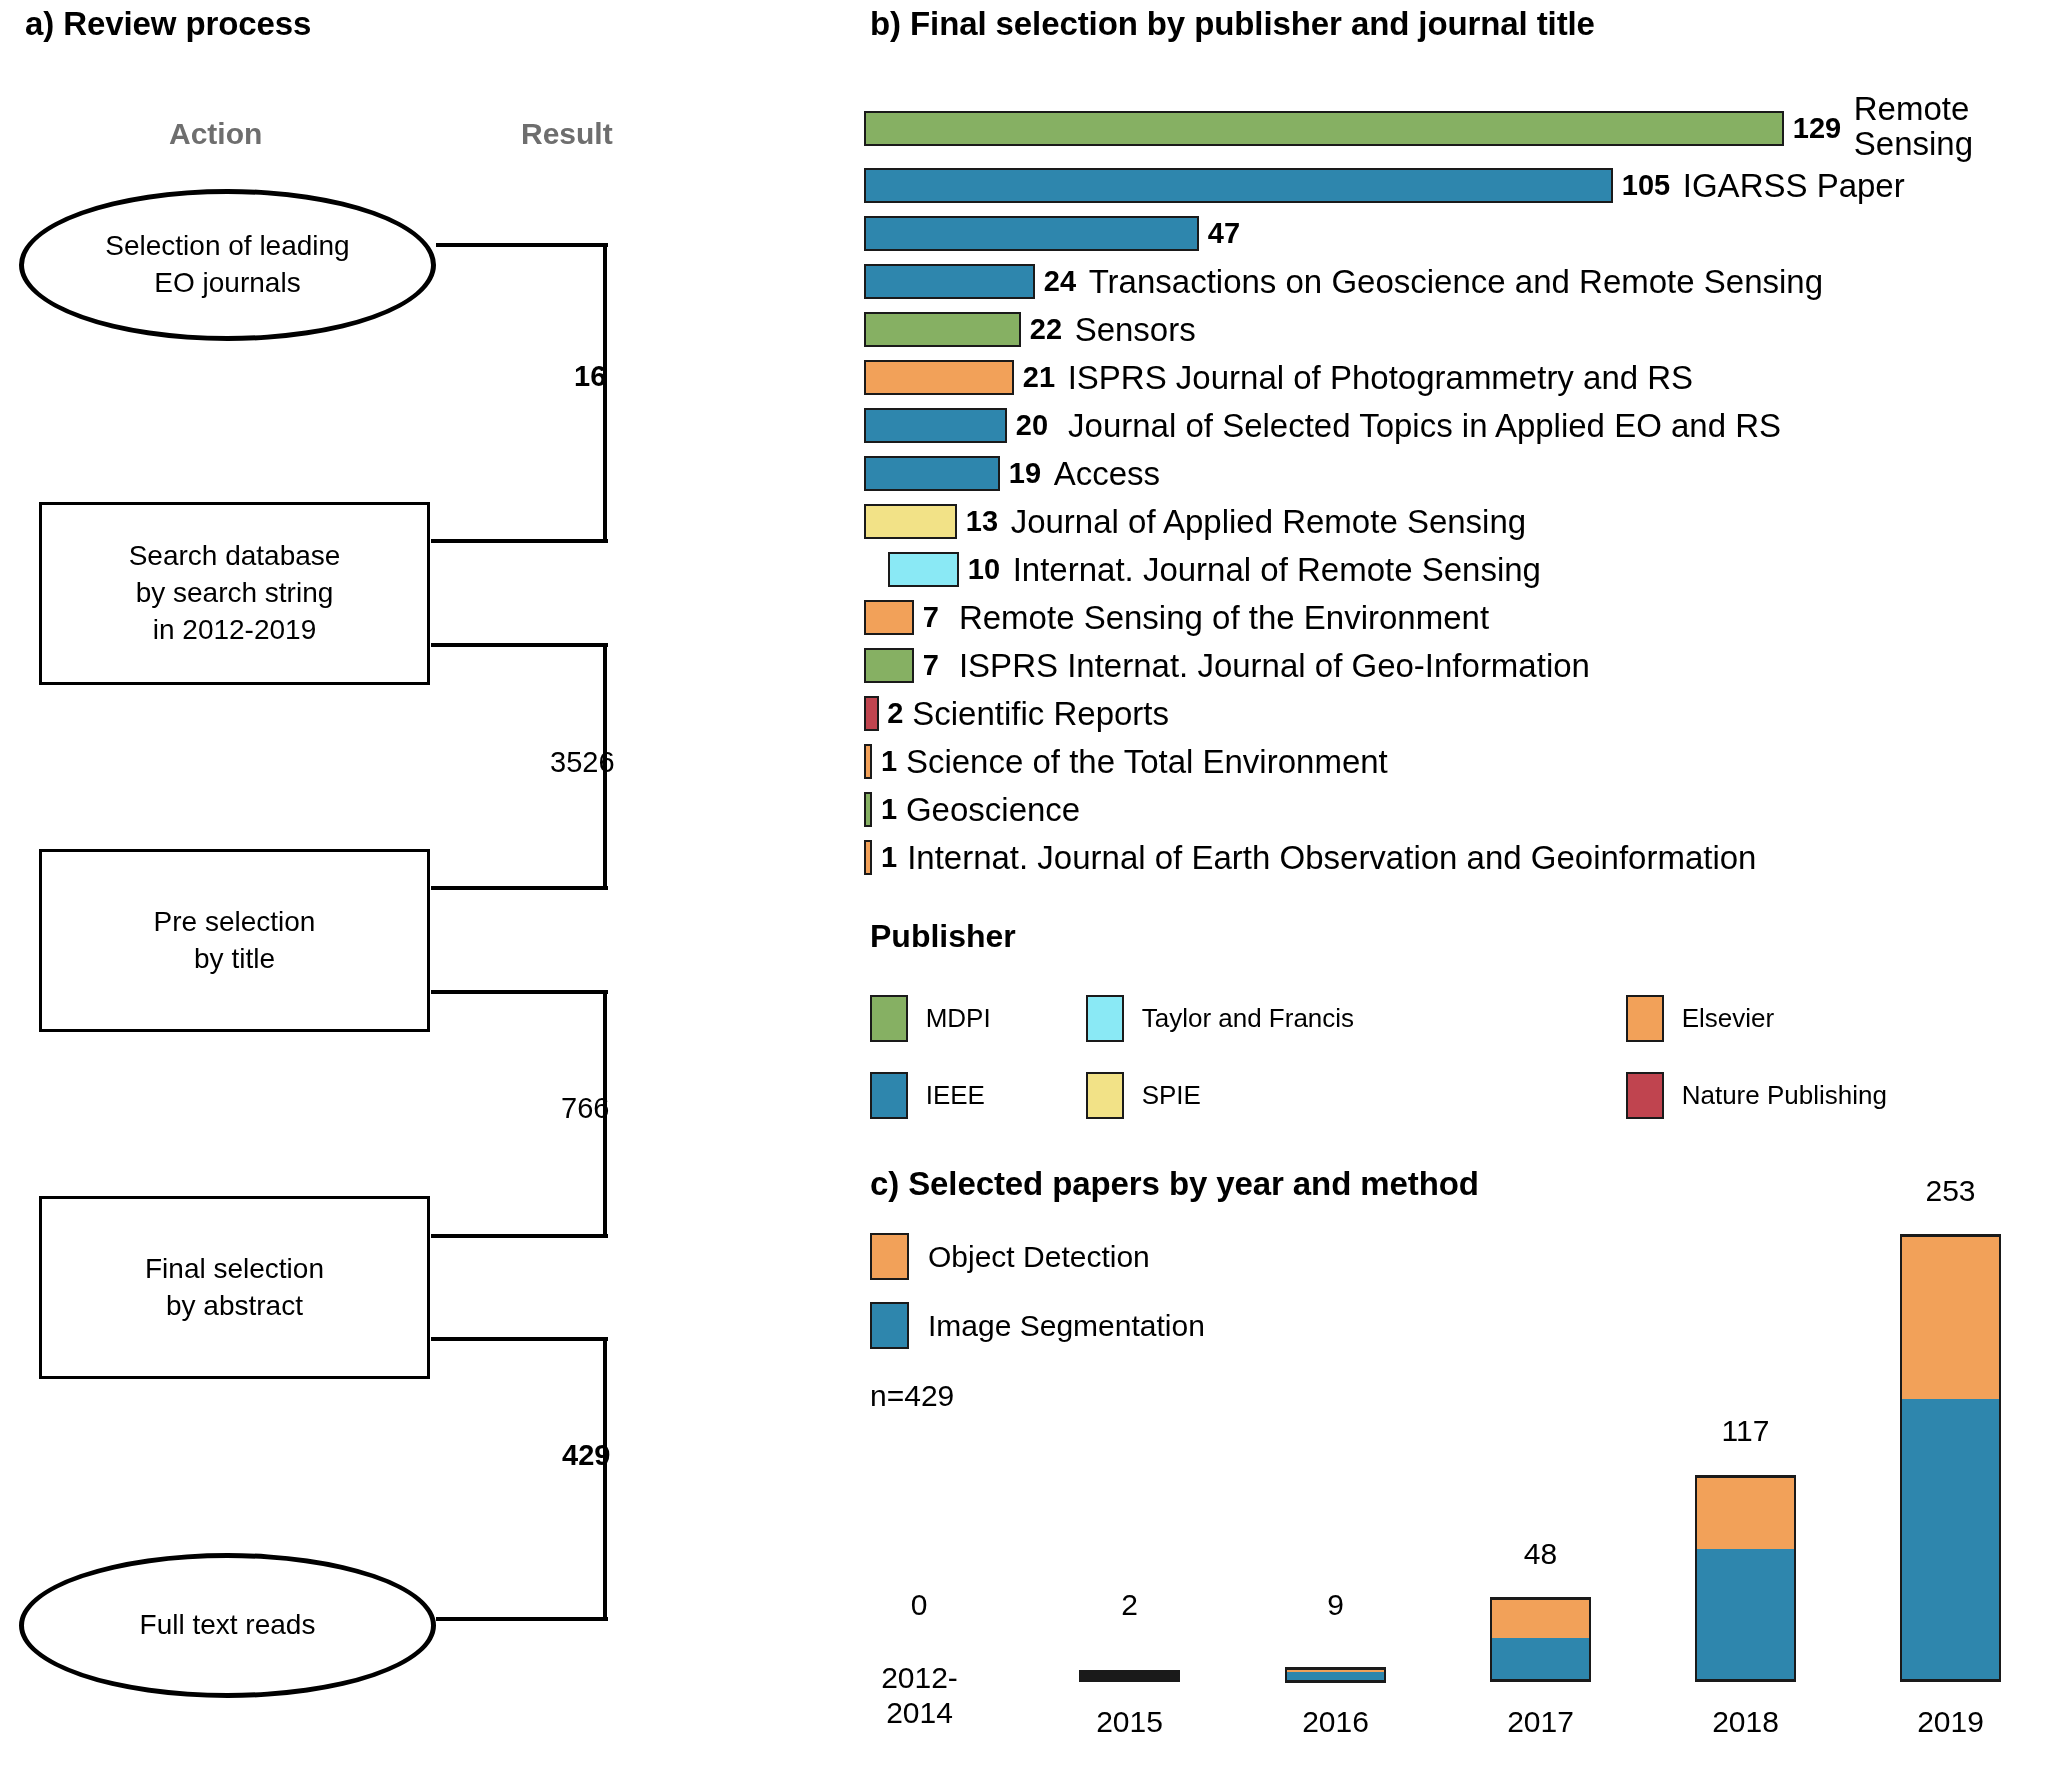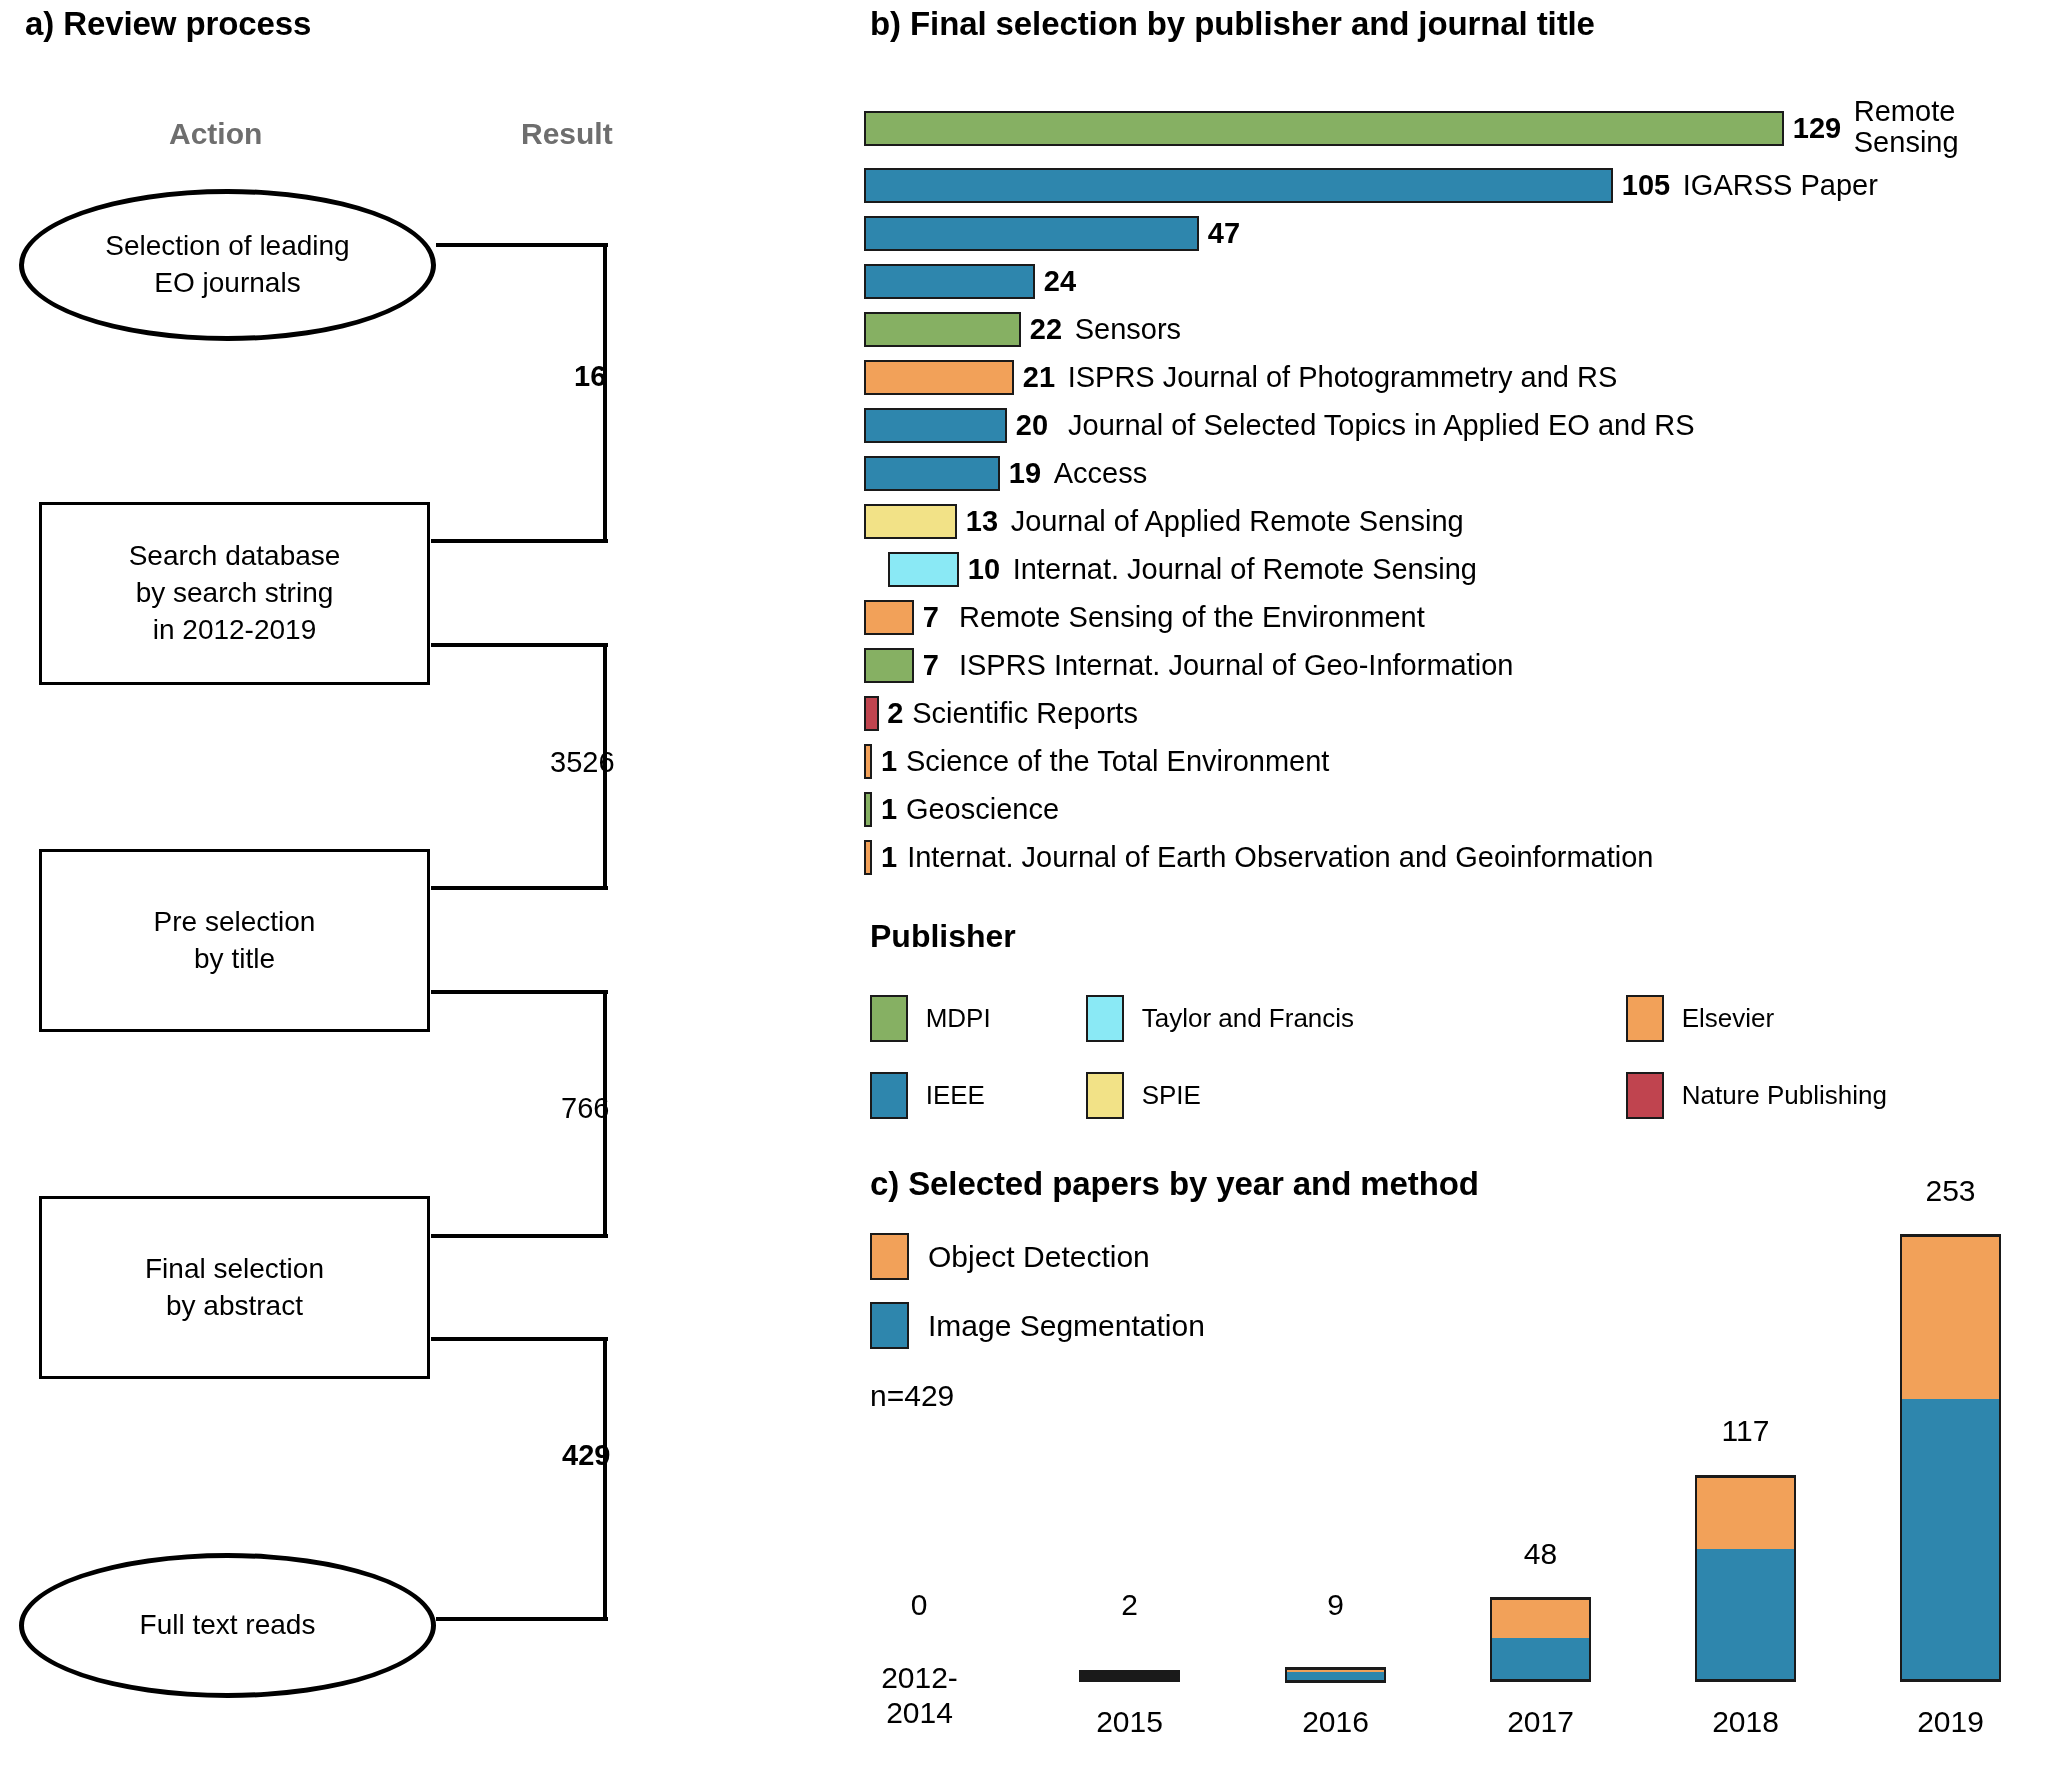--- a/index.html
+++ b/index.html
@@ -27,21 +27,21 @@
   }
   .hline{background:#000;height:3.8px;}
   .vline{background:#000;width:3.8px;}
   .result-num{font-size:29px;white-space:nowrap;}
   .result-num.bold{font-weight:bold;}
 
   
   .bar-row{position:absolute;display:flex;align-items:center;height:35px;}
   .hbar{height:35px;border:2.5px solid #1a1a1a;box-sizing:border-box;}
   .bar-val{font-size:29px;font-weight:bold;margin-left:8.8px;white-space:nowrap;}
-  .bar-lab{font-size:29px;margin-left:12.6px;white-space:nowrap;}
+  .bar-lab{font-size:33px;margin-left:12.6px;white-space:nowrap;}
   .bar-lab.two-line{line-height:1.06;white-space:normal;width:208px;}
 
   
   .legend-title{font-size:32px;font-weight:bold;}
   .legend-item{position:absolute;display:flex;align-items:center;}
   .legend-swatch{width:38px;height:47px;border:2.5px solid #1a1a1a;box-sizing:border-box;}
   .legend-label{font-size:26px;margin-left:17.7px;white-space:nowrap;}
 
   
   .c-legend-item{position:absolute;display:flex;align-items:center;}
@@ -123,20 +123,21 @@
 </div>
 
 <div class="bar-row" style="left:864px;top:216px;">
   <div class="hbar" style="width:335px;background:#2e86ad;"></div>
   <div class="bar-val">47</div>
 </div>
 
 <div class="bar-row" style="left:864px;top:264px;">
   <div class="hbar" style="width:171px;background:#2e86ad;"></div>
   <div class="bar-val">24</div>
+  <div class="bar-lab">Transactions on Geoscience and Remote Sensing</div>
 </div>
 
 <div class="bar-row" style="left:864px;top:312px;">
   <div class="hbar" style="width:157px;background:#86b063;"></div>
   <div class="bar-val">22</div>
   <div class="bar-lab">Sensors</div>
 </div>
 
 <div class="bar-row" style="left:864px;top:360px;">
   <div class="hbar" style="width:150px;background:#f2a159;"></div>

